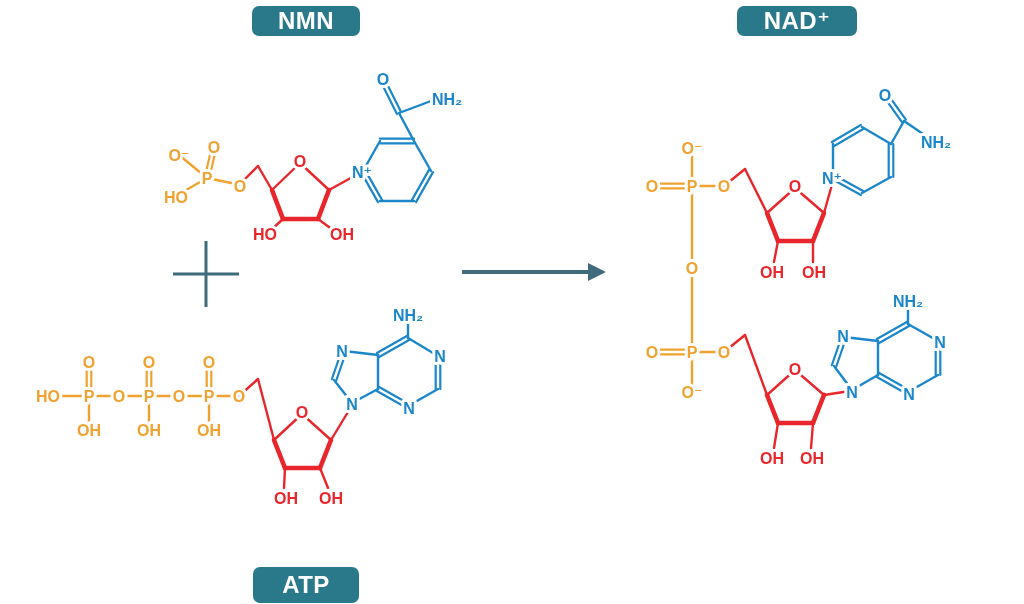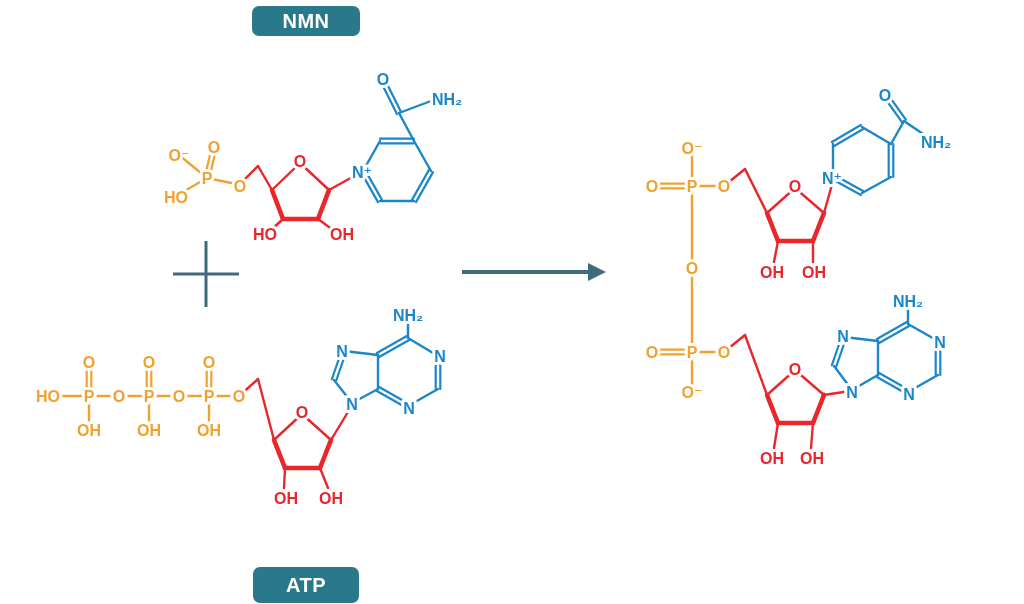--- a/index.html
+++ b/index.html
@@ -20,21 +20,21 @@
     paint-order: stroke;
     stroke: #ffffff;
     stroke-width: 6px;
     stroke-linejoin: round;
   }
   .badge {
     position: absolute;
     display: flex; align-items: center; justify-content: center;
     background: var(--badge, #29798b);
     color: var(--badge-text, #ffffff);
-    font-weight: bold; font-size: 20px; letter-spacing: 0.5px;
+    font-weight: bold; font-size: 24px; letter-spacing: 0.5px;
     border-radius: 7px;
   }
   .badge-nmn { left: 252px; top: 6px;  width: 108px; height: 30px; }
   .badge-nad { left: 737px; top: 6px;  width: 120px; height: 30px; }
   .badge-atp { left: 253px; top: 567px; width: 106px; height: 36px; }
 </style>
 </head>
 <body>
 
 <div class="stage">
@@ -230,14 +230,15 @@
         <line x1="173" y1="274" x2="239" y2="274" stroke="#3f6b7a" stroke-width="3"></line>
         <line x1="206" y1="241" x2="206" y2="307" stroke="#3f6b7a" stroke-width="3"></line>
       </g>
       <g>
         <line x1="462" y1="272" x2="590" y2="272" stroke="#3f6b7a" stroke-width="4"></line>
         <polygon points="588,263 606,272 588,281" fill="#3f6b7a"></polygon>
       </g>
     </svg>
 
   <div class="badge badge-nmn">NMN</div>
+  <div class="badge badge-nad">NAD⁺</div>
   <div class="badge badge-atp">ATP</div>
 </div>
 
 </body></html>

